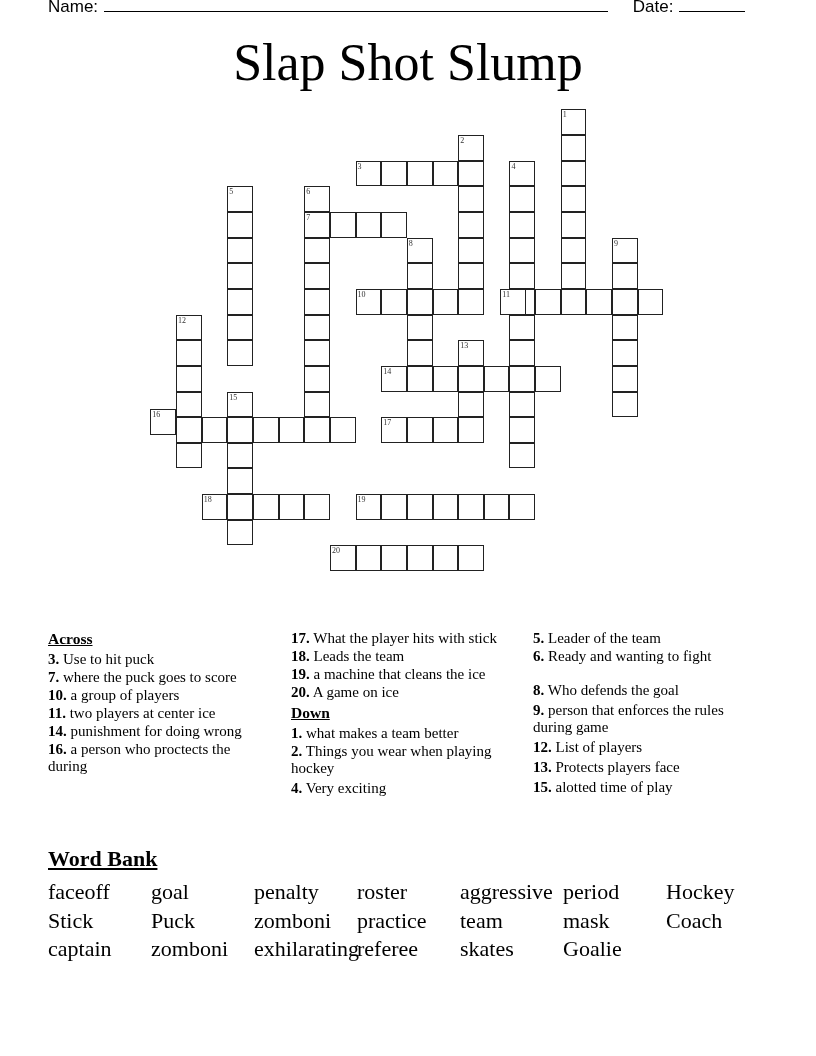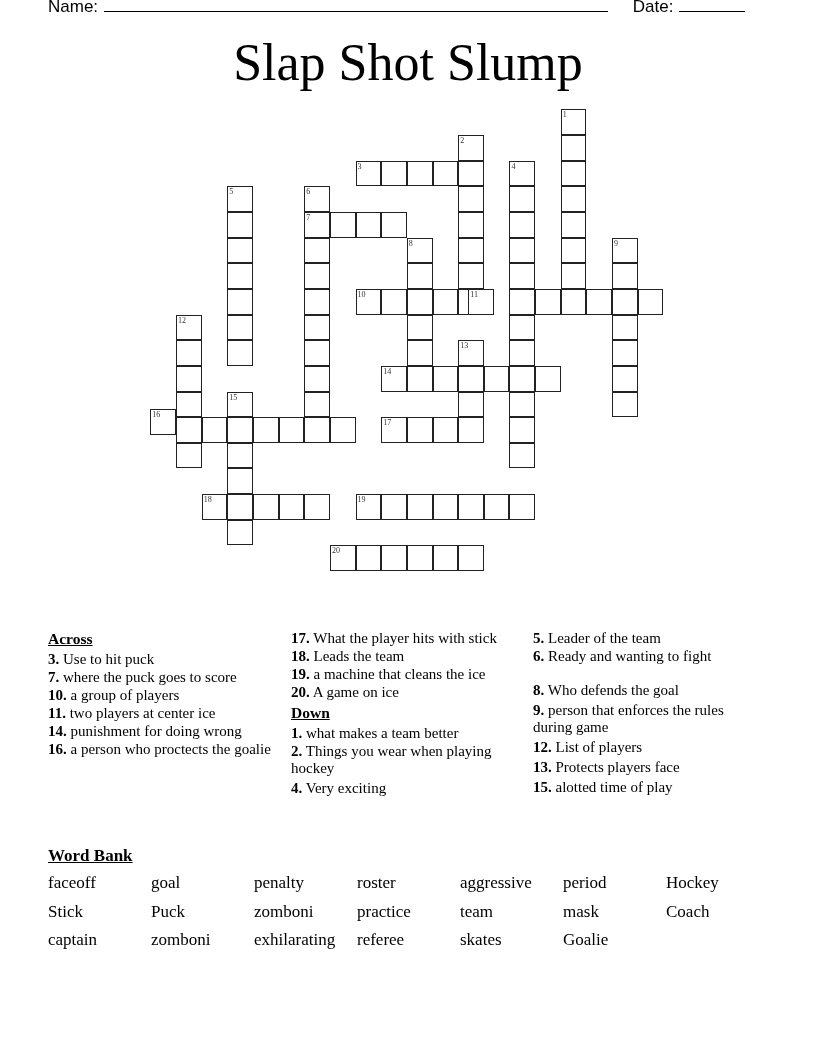--- a/index.html
+++ b/index.html
@@ -12,21 +12,21 @@
   .grid{position:absolute;left:151px;top:110px;}
   .cell{position:absolute;width:25.65px;height:25.65px;box-sizing:border-box;border:1.3px solid #222;background:#fff;margin-left:-0.65px;margin-top:-0.65px;}
   .cell .num{position:absolute;left:1px;top:0px;font-family:"Liberation Serif",serif;font-size:8px;line-height:9px;color:#333;}
   .clues{position:absolute;top:630px;font-family:"Liberation Serif",serif;font-size:15px;line-height:17px;}
   .clues .head{font-weight:bold;text-decoration:underline;font-size:15.5px;margin-bottom:4px;}
   .clue{margin-bottom:1px;}
   .clue b{font-weight:bold;}
   .col1{left:48px;width:225px;}
   .col2{left:291px;width:215px;}
   .col3{left:533px;width:220px;}
-  .wordbank{position:absolute;top:846px;left:48px;font-family:"Liberation Serif",serif;font-size:17px;}
+  .wordbank{position:absolute;top:846px;left:48px;font-family:"Liberation Serif",serif;font-size:22px;}
   .wordbank .head{font-weight:bold;text-decoration:underline;margin-bottom:7px;}
   .wb-row{display:flex;height:28.5px;}
   .wb-word{width:103px;}
 </style>
 </head>
 <body>
 
 <div class="header">
   <span>Name:</span><span class="name-line"></span>
   <span class="date-label">Date:</span><span class="date-line"></span>
@@ -115,21 +115,21 @@
     <div class="cell" style="left: 461.7px; top: 179.55px;"></div>
     <div class="cell" style="left: 461.7px; top: 205.2px;"></div>
     <div class="cell" style="left: 461.7px; top: 230.85px;"></div>
     <div class="cell" style="left: 461.7px; top: 256.5px;"></div>
     <div class="cell" style="left: 461.7px; top: 282.15px;"></div>
     <div class="cell" style="left: 205.2px; top: 179.55px;">
       <span class="num">10</span>
     </div>
     <div class="cell" style="left: 230.85px; top: 179.55px;"></div>
     <div class="cell" style="left: 282.15px; top: 179.55px;"></div>
-    <div class="cell" style="left: 318px; top: 179.55px;">
+    <div class="cell" style="left: 350px; top: 179.55px;">
       <span class="num">11</span>
     </div>
     <div class="cell" style="left: 384.75px; top: 179.55px;"></div>
     <div class="cell" style="left: 436.05px; top: 179.55px;"></div>
     <div class="cell" style="left: 487.35px; top: 179.55px;"></div>
     <div class="cell" style="left: 25.65px; top: 205.2px;">
       <span class="num">12</span>
     </div>
     <div class="cell" style="left: 25.65px; top: 230.85px;"></div>
     <div class="cell" style="left: 25.65px; top: 256.5px;"></div>
@@ -193,21 +193,21 @@
     <div class="cell" style="left: 307.8px; top: 436.05px;"></div>
   </div>
 
 <div class="clues col1">
   <div class="head">Across</div>
   <div class="clue"><b>3.</b> <span>Use to hit puck</span></div>
   <div class="clue"><b>7.</b> <span>where the puck goes to score</span></div>
   <div class="clue"><b>10.</b> <span>a group of players</span></div>
   <div class="clue"><b>11.</b> <span>two players at center ice</span></div>
   <div class="clue"><b>14.</b> <span>punishment for doing wrong</span></div>
-  <div class="clue"><b>16.</b> <span>a person who proctects the goalie</span></div>
+  <div class="clue"><b>16.</b> <span>a person who proctects the during</span></div>
 </div>
 
 <div class="clues col2">
   <div class="clue"><b>17.</b> <span>What the player hits with stick</span></div>
   <div class="clue"><b>18.</b> <span>Leads the team</span></div>
   <div class="clue"><b>19.</b> <span>a machine that cleans the ice</span></div>
   <div class="clue"><b>20.</b> <span>A game on ice</span></div>
   <div class="head" style="margin-top:3px">Down</div>
   <div class="clue"><b>1.</b> <span>what makes a team better</span></div>
   <div class="clue"><b>2.</b> <span>Things you wear when playing hockey</span></div>

